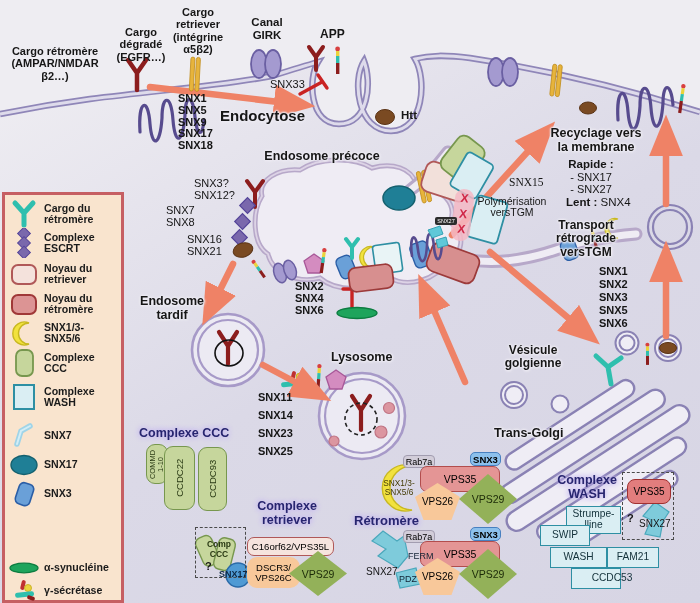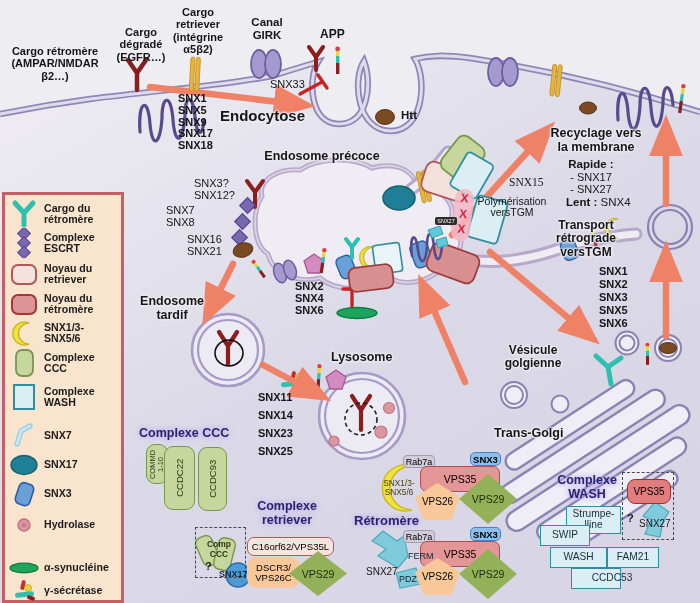--- a/index.html
+++ b/index.html
@@ -442,27 +442,20 @@
           <ellipse cx="15" cy="15" rx="13" ry="9.5" fill="#1f7f96" stroke="#14606e" stroke-width="1.4"></ellipse>
         </svg>
     <span class="llab">SNX17</span>
   </div>
   <div class="litem" style="top:284px;">
     <svg class="licon" viewBox="0 0 30 30">
           <rect x="8" y="4" width="15" height="22" rx="5" transform="rotate(18 15 15)" fill="#6aa0d8" stroke="#2b5ea6" stroke-width="1.6"></rect>
         </svg>
     <span class="llab">SNX3</span>
   </div>
-  <div class="litem" style="top:315px;">
-    <svg class="licon" viewBox="0 0 30 30">
-          <circle cx="15" cy="15" r="6" fill="#dc96a0" stroke="#c07484" stroke-width="1.4"></circle>
-          <circle cx="15" cy="15" r="2.4" fill="#c88090"></circle>
-        </svg>
-    <span class="llab">Hydrolase</span>
-  </div>
   <div class="litem" style="top:358px;">
     <svg class="licon" viewBox="0 0 30 30">
           <ellipse cx="15" cy="15" rx="14" ry="4.8" fill="#1ea45c" stroke="#0c7c40" stroke-width="1.3"></ellipse>
         </svg>
     <span class="llab">α-synucléine</span>
   </div>
   <div class="litem" style="top:381px;">
     <svg class="licon" viewBox="0 0 30 30">
           <rect x="12" y="4" width="4" height="10" rx="2" fill="#c03030" transform="rotate(14 14 9)"></rect>
           <circle cx="19" cy="12" r="3.5" fill="#ead33c" stroke="#c0a818" stroke-width="0.8"></circle>

